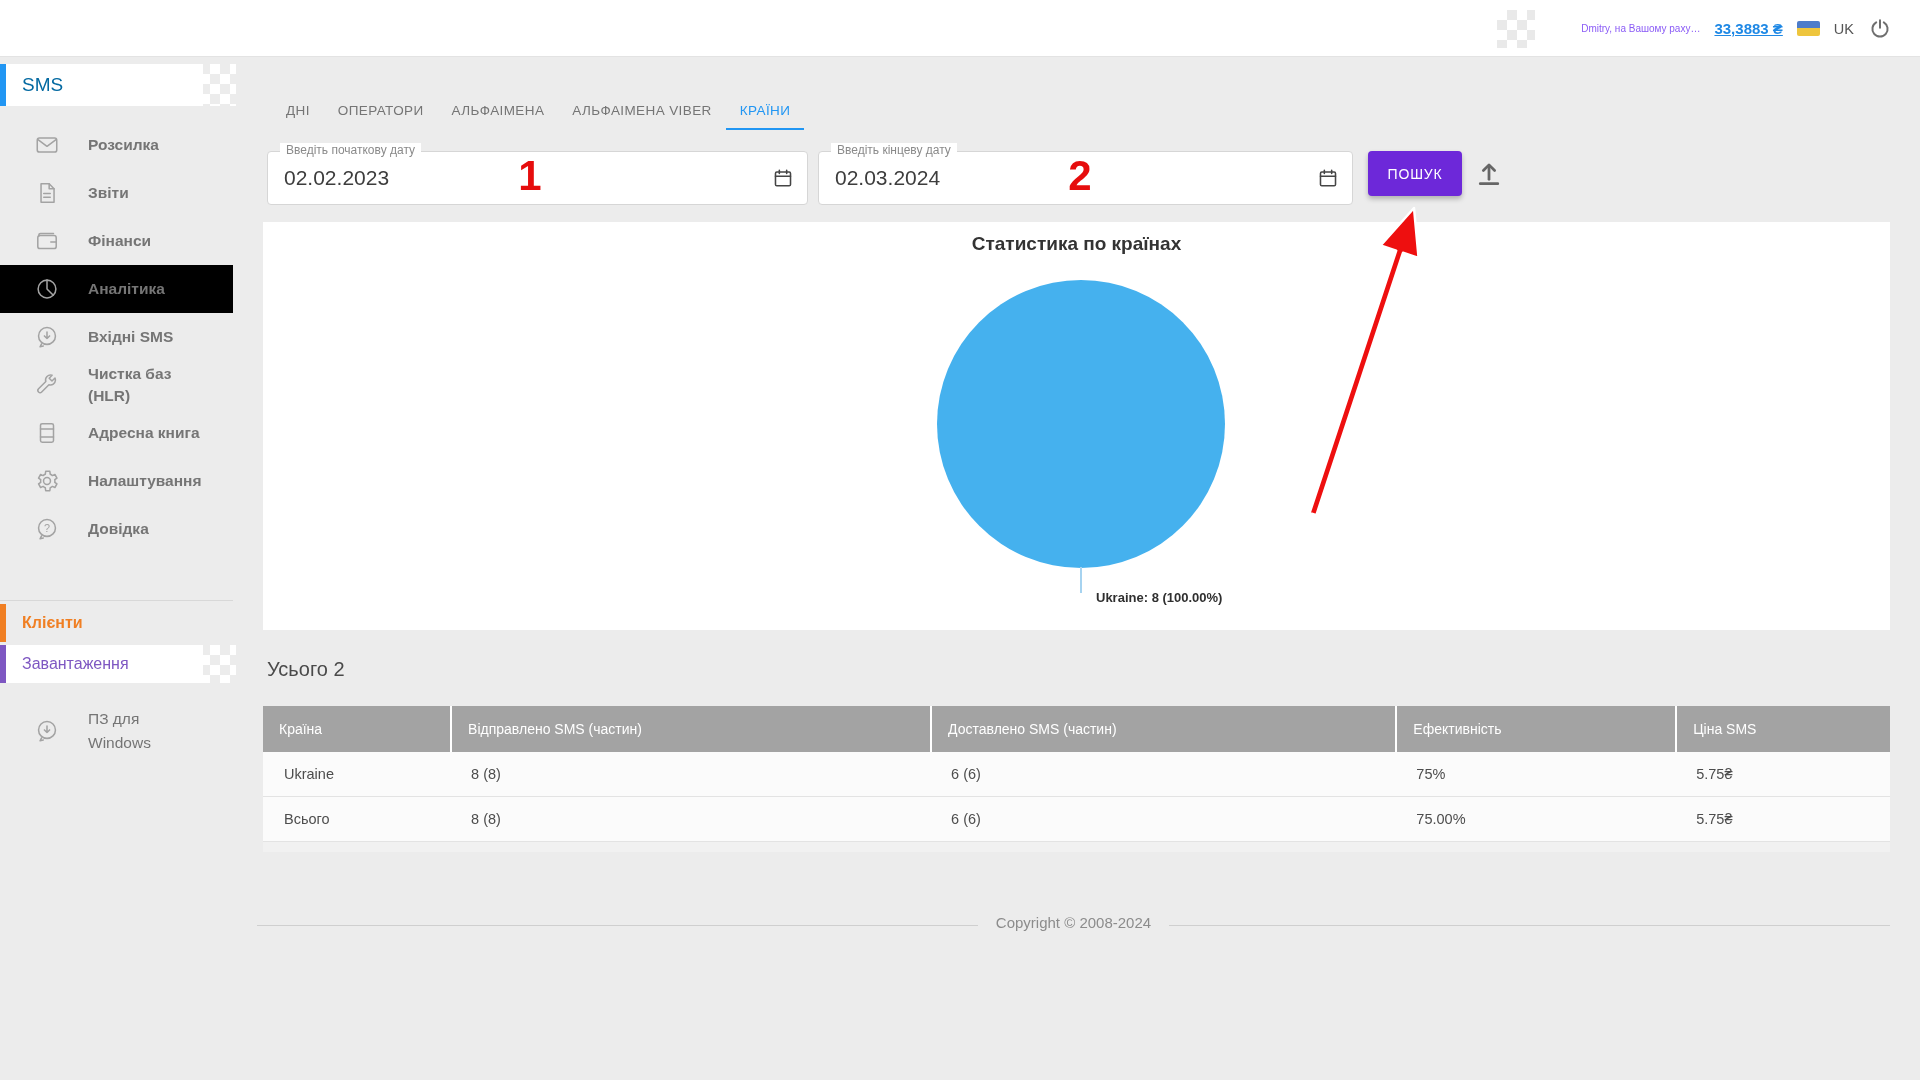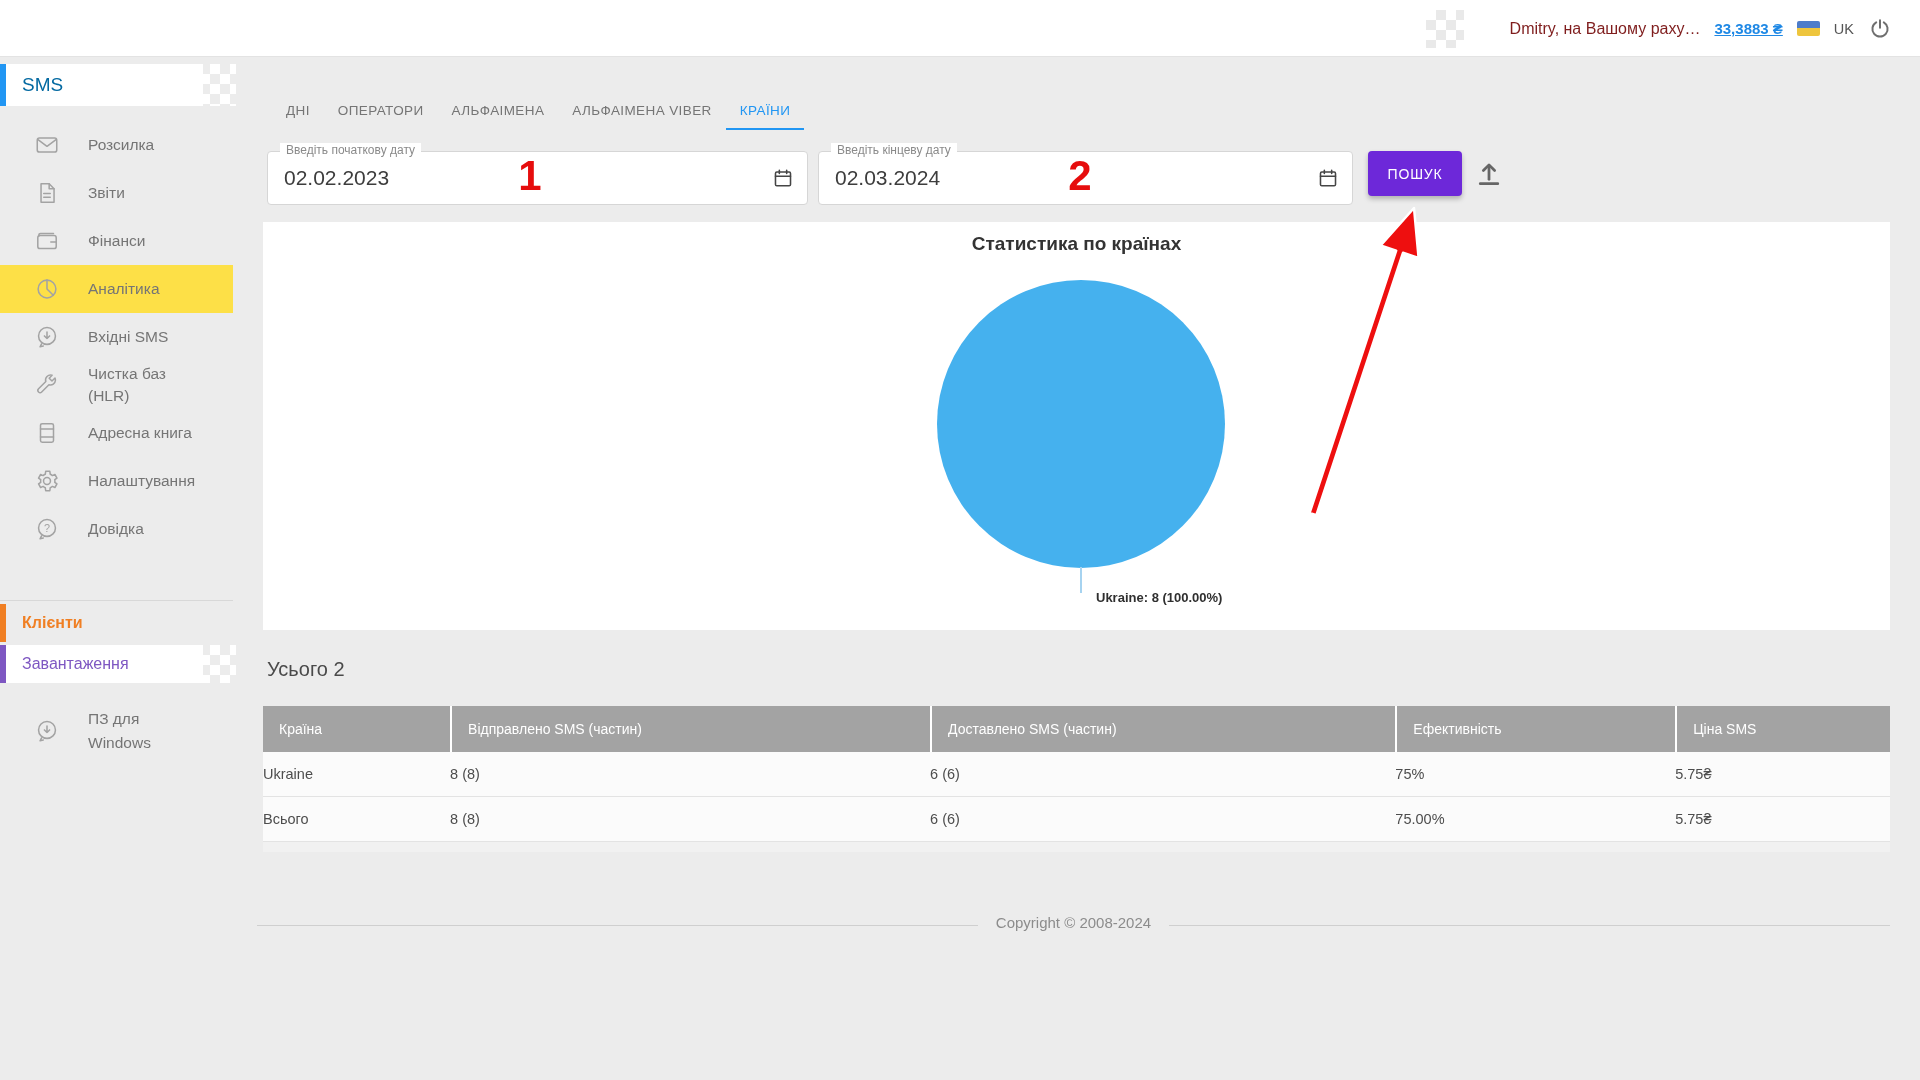--- a/index.html
+++ b/index.html
@@ -6,38 +6,38 @@
   html,body { background:#ececec; }
   body { font-family:"Liberation Sans", sans-serif; }
   .app { position:relative; width:1920px; height:1080px; background:#ececec; overflow:hidden; }
 
   
   .topbar { position:absolute; left:0; top:0; width:1920px; height:57px; background:#fff; border-bottom:1px solid #e3e3e3; }
   .topbar-right { position:absolute; right:28px; top:0; height:57px; display:flex; align-items:center; gap:14px; }
   .checker { width:38px; height:38px;
     background-image:conic-gradient(#e9e9e9 0 25%, transparent 0 50%, #e9e9e9 0 75%, transparent 0);
     background-size:20px 20px; }
-  .user-text { color:#7f1d1d; font-size:16px; white-space:nowrap;padding-left:32px; }
+  .user-text { color:#8b5cf6; font-size:10px; white-space:nowrap;padding-left:32px; }
   .balance { color:#1e88e5; font-size:15px; font-weight:bold; text-decoration:underline; white-space:nowrap; cursor:pointer; }
   .flag { width:23px; height:15px; border-radius:2px; background:linear-gradient(#4d7cc9 0 50%, #eec53d 50% 100%); }
   .lang { color:#555; font-size:14.5px; }
   .iconbtn { display:flex; align-items:center; justify-content:center; cursor:pointer; }
 
   
   .sidebar { position:absolute; left:0; top:57px; width:233px; height:1023px; background:#ececec; }
   .sms-block { position:absolute; left:0; top:7px; width:203px; height:42px; background:#fff; border-left:6px solid #2196f3; display:flex; align-items:center; padding-left:16px; cursor:pointer; }
   .sms-label { color:#0369a1; font-size:19px; }
   .checker-white { position:absolute; left:200px; top:7px; width:36px; height:42px;
     background-image:conic-gradient(#fff 0 25%, transparent 0 50%, #fff 0 75%, transparent 0);
     background-size:20px 20px; }
   .menu { position:absolute; left:0; top:64px; width:233px; }
   .menu-item { display:flex; align-items:center; min-height:48px; padding-left:34px; cursor:pointer; color:#757575; font-size:15.5px; }
-  .menu-item.active { background:#fde047; }
+  .menu-item.active { background:#000000; }
   .menu-item .mi-icon { width:26px; height:26px; flex:0 0 26px; }
-  .menu-item .mi-label { margin-left:28px; max-width:112px; line-height:22px; }
+  .menu-item .mi-label { margin-left:28px; max-width:112px; line-height:22px;font-weight:bold; }
   .side-divider { position:absolute; left:0; top:543px; width:233px; border-top:1px solid #d8d8d8; }
   .side-section { position:absolute; left:0; width:203px; height:38px; display:flex; align-items:center; border-left:6px solid; padding-left:16px; font-size:16px; cursor:pointer; }
   .sec-clients { top:547px; border-color:#f07f23; color:#f07f23;font-weight:bold; }
   .sec-downloads { top:588px; border-color:#7e57c2; color:#7e57c2; background:#fff; }
   .checker-dl { position:absolute; left:200px; top:588px; width:36px; height:38px;
     background-image:conic-gradient(#fff 0 25%, transparent 0 50%, #fff 0 75%, transparent 0);
     background-size:20px 20px; }
   .pz-item { position:absolute; left:0; top:650px; width:233px; display:flex; align-items:center; padding-left:34px; color:#757575; font-size:15.5px; cursor:pointer; }
   .pz-item .mi-icon { width:26px; height:26px; flex:0 0 26px; }
   .pz-item .mi-label { margin-left:28px; max-width:84px; line-height:24px; }
@@ -64,21 +64,21 @@
   .leader { position:absolute; left:817px; top:345px; width:2px; height:26px; background:#a6d3f0; }
   .pie-label { position:absolute; left:833px; top:368px; font-size:13px; font-weight:bold; color:#2f2f2f; white-space:nowrap; }
 
   
   .total-label { position:absolute; left:267px; top:658px; font-size:20px; color:#4a4a4a; }
   .table { position:absolute; left:263px; top:706px; width:1627px; }
   .thead { display:flex; height:46px; background:#a3a3a3; color:#fff; font-size:14px; }
   .thead .cell { display:flex; align-items:center; padding-left:16px; height:100%; }
   .thead .cell + .cell { border-left:2px solid #fff; }
   .trow { display:flex; height:45px; background:#fbfbfb; border-bottom:1px solid #e3e3e3; color:#4d4d4d; font-size:14.5px; }
-  .trow .cell { display:flex; align-items:center; padding-left:0; height:100%; }
+  .trow .cell { display:flex; align-items:center; padding-left:21px; height:100%; }
   .tfoot-strip { height:10px; background:#f1f1f1; }
   .c0 { width:11.5%; } .c1 { width:29.5%; } .c2 { width:28.6%; } .c3 { width:17.2%; } .c4 { width:13.2%; }
 
   
   .footer-line { position:absolute; left:257px; top:925px; width:1633px; border-top:1px solid #cfcfcf; }
   .footer-text { position:absolute; left:257px; top:914px; width:1633px; text-align:center; }
   .footer-text span { background:#ececec; padding:0 18px; font-size:15px; color:#8c8c8c; }
 
   
   .red-num { position:absolute; width:60px; text-align:center; font-size:42px; font-weight:bold; color:#e60d0d;

